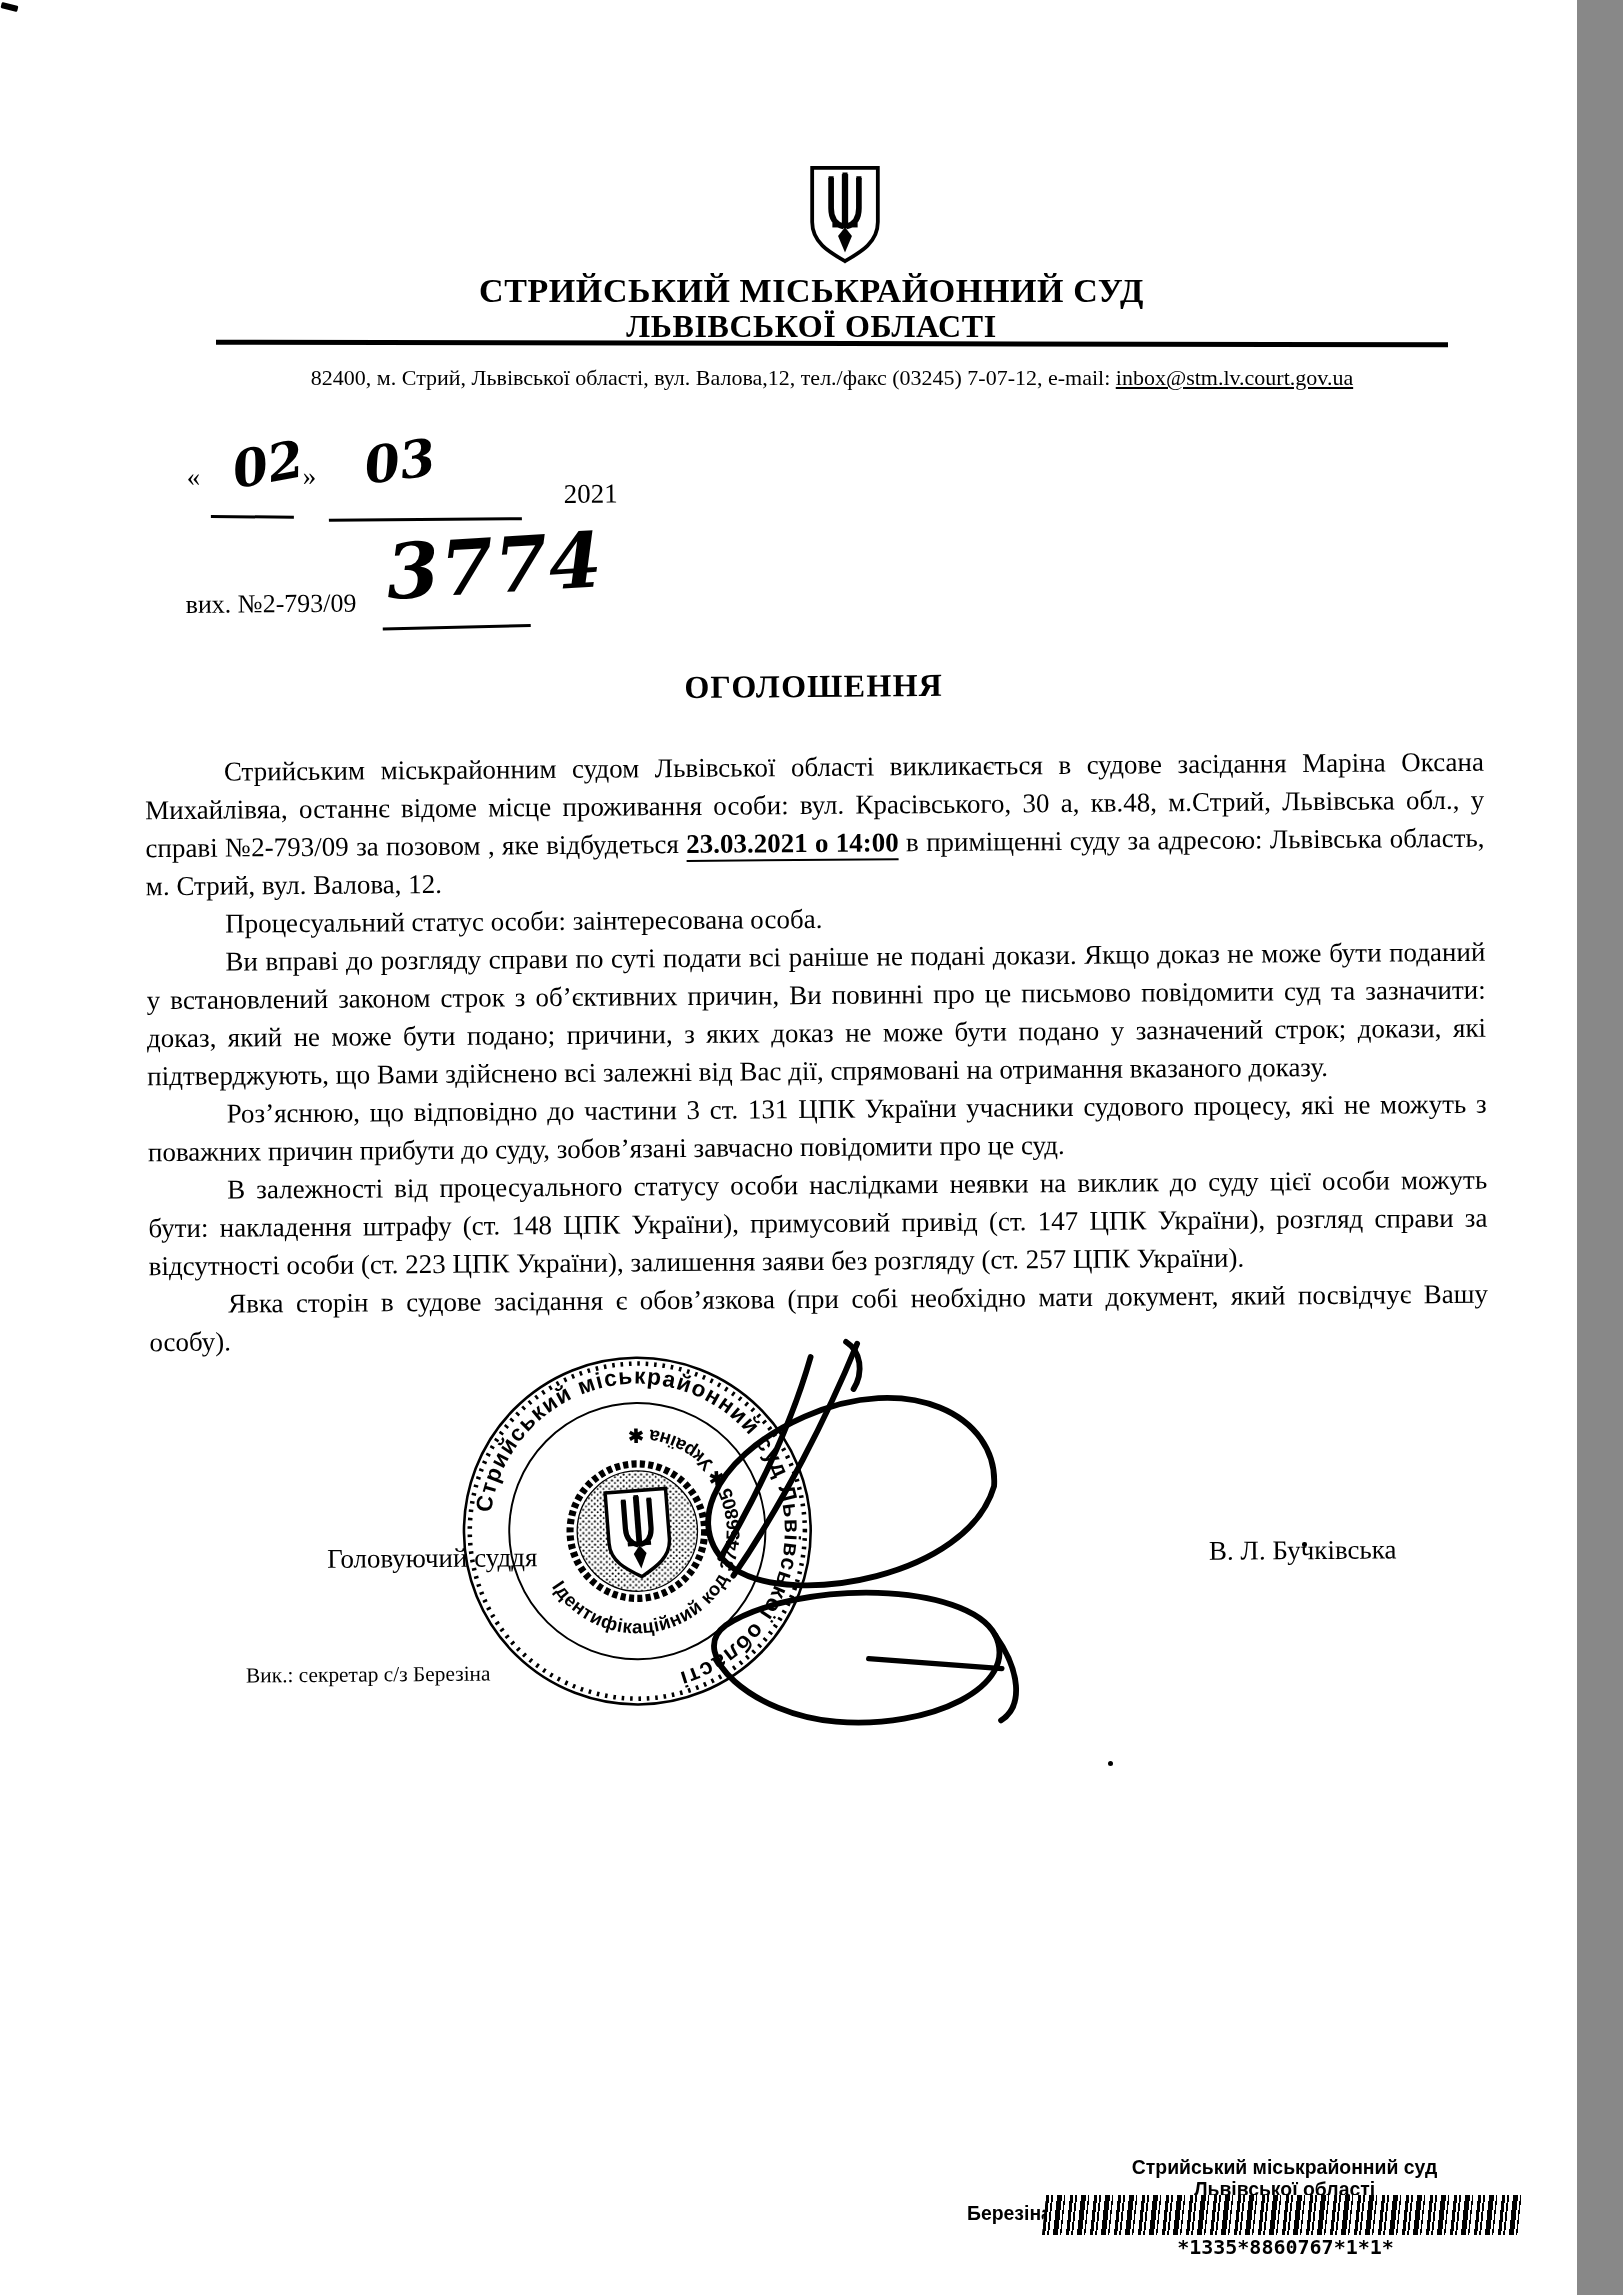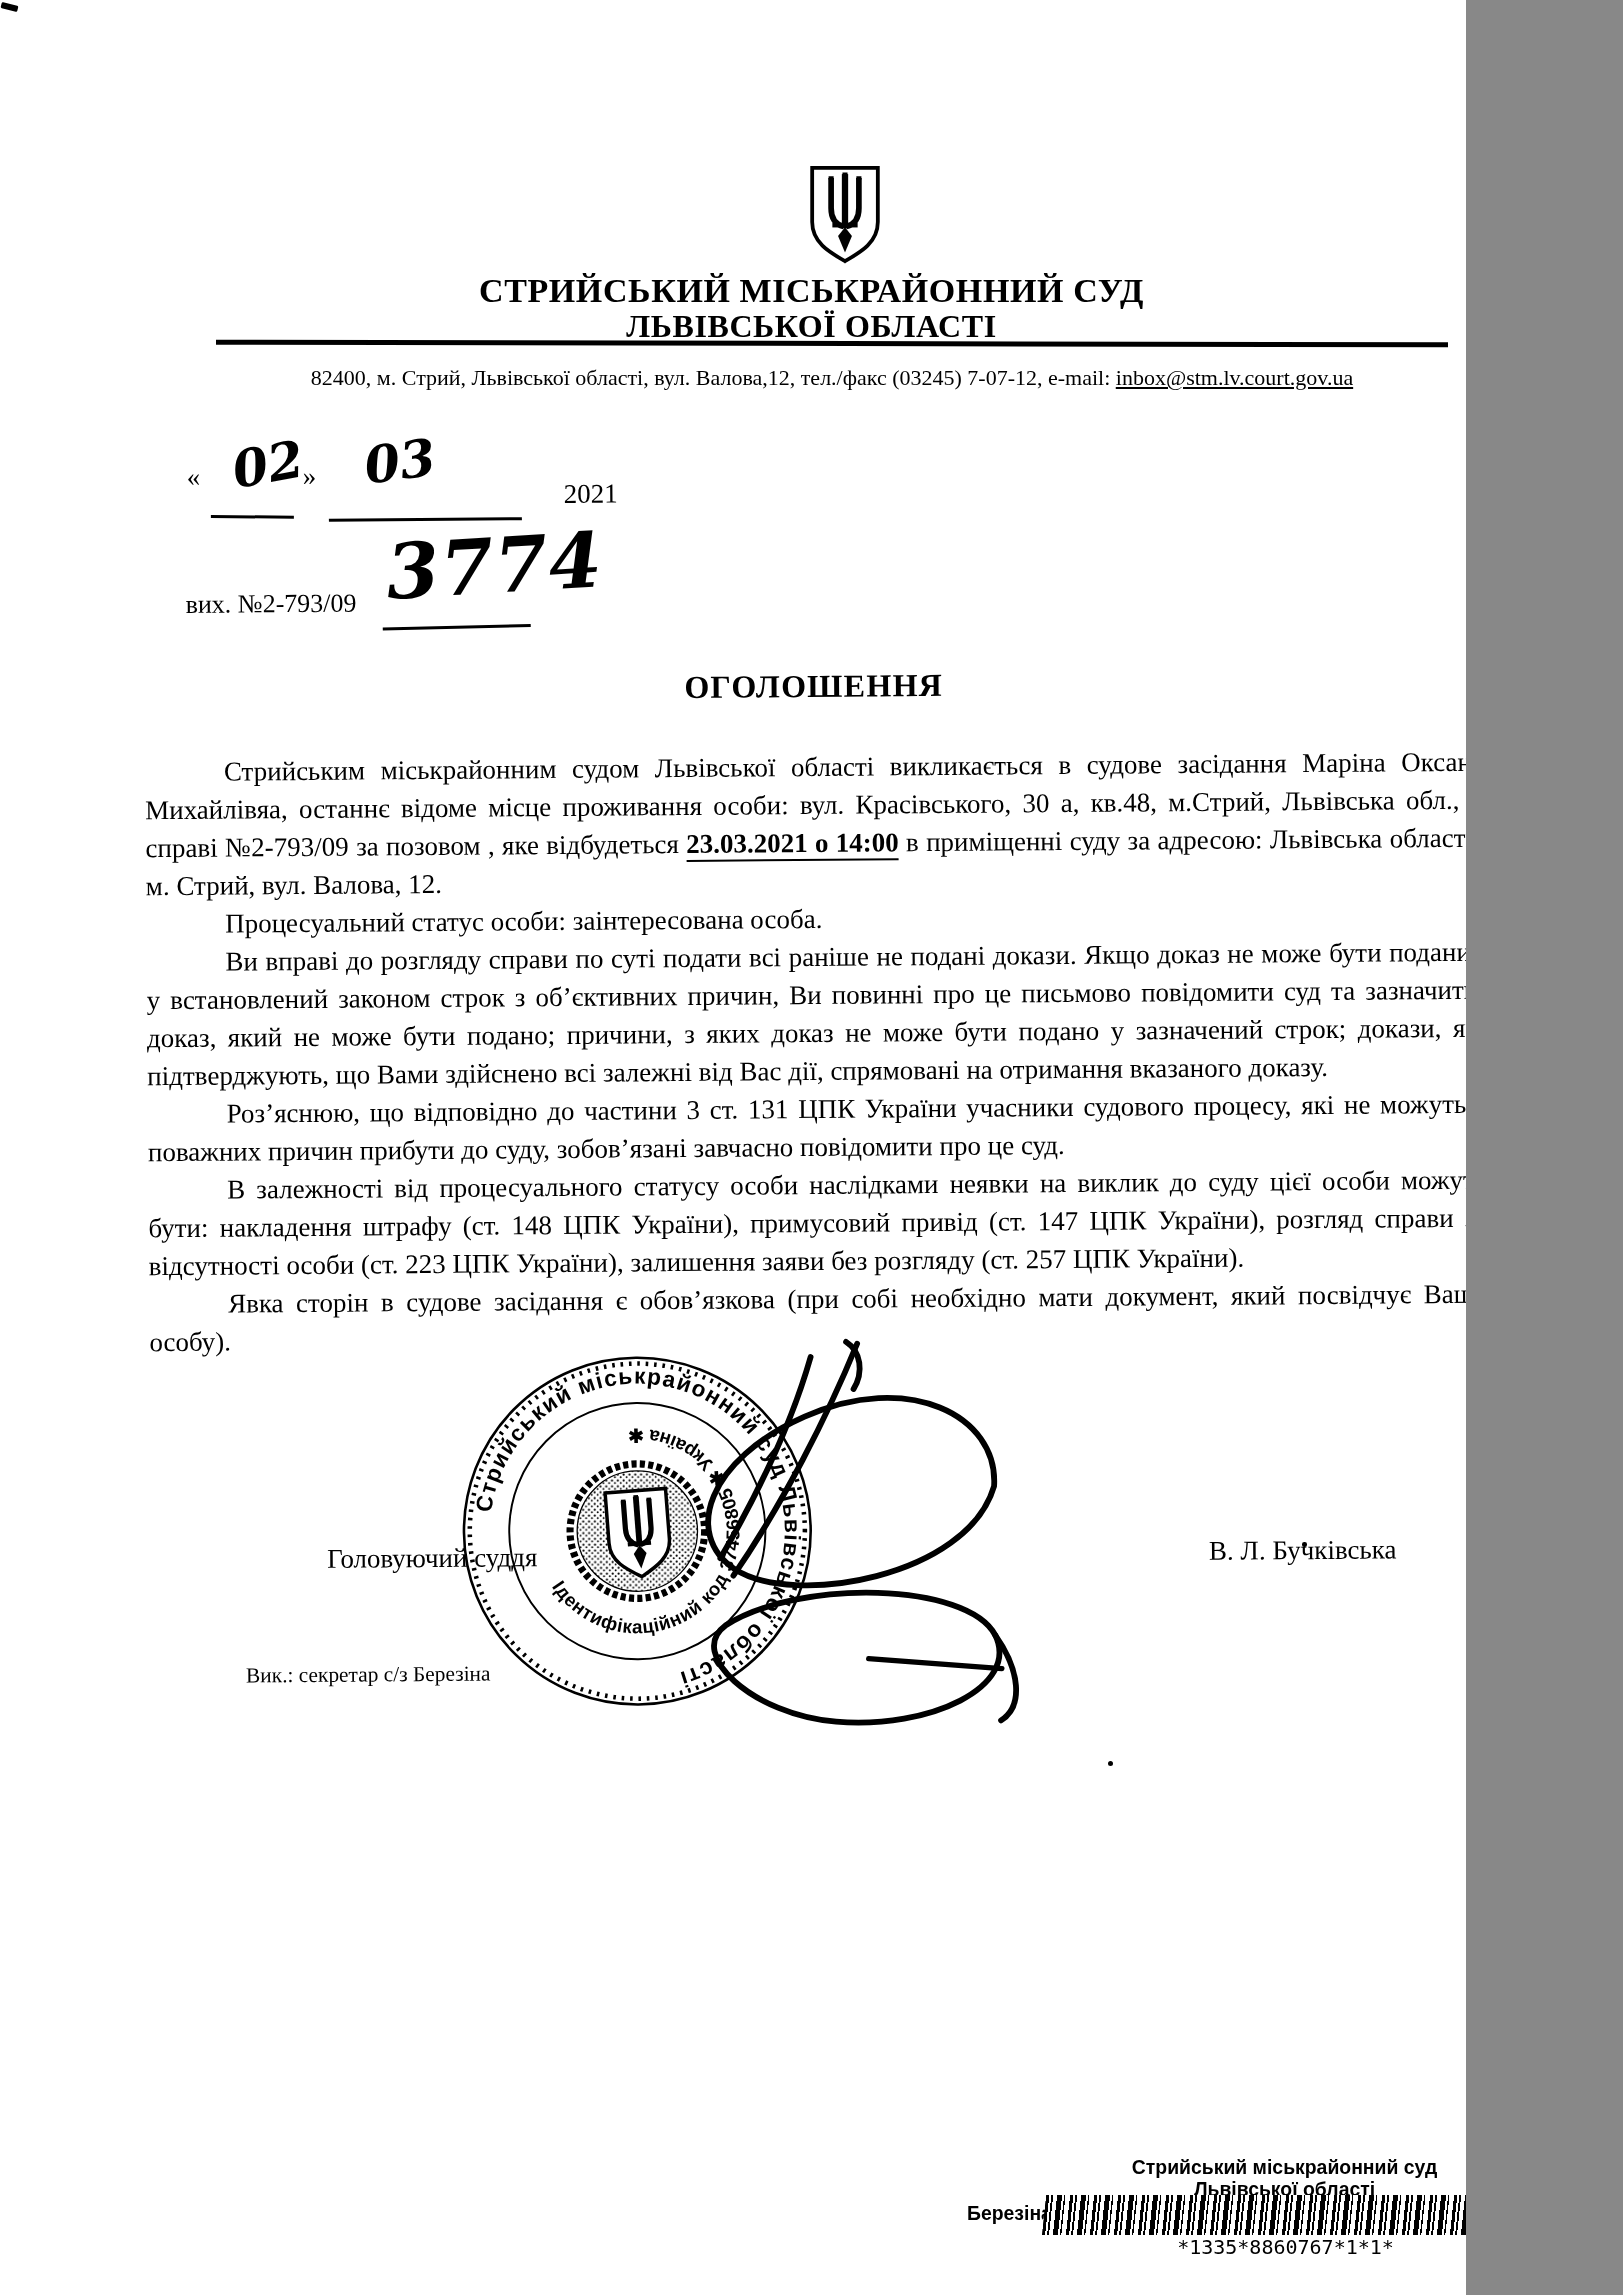--- a/index.html
+++ b/index.html
@@ -1,16 +1,16 @@
 <!DOCTYPE html>
 <html style="font-size:10.4px"><head>
 <meta charset="utf-8">
 <style>
   html,body{margin:0;padding:0;background:#888;}
-  #page{position:relative;width:1466px;height:2295px;background:#ffffff;color:#000;
+  #page{position:relative;width:1577px;height:2295px;background:#ffffff;color:#000;
         font-family:"Liberation Serif",serif;overflow:hidden;}
   .abs{position:absolute;}
 
   
   #header{position:absolute;top:0;left:0;width:1623px;text-align:center;}
   #emblem{position:absolute;left:807px;top:164px;width:76px;height:101px;}
   .court-l1{position:absolute;top:272px;left:0;width:1623px;text-align:center;
             font-size:34px;font-weight:bold;letter-spacing:0.6px;}
   .court-l2{position:absolute;top:308px;left:0;width:1623px;text-align:center;
             font-size:32px;font-weight:bold;letter-spacing:0.6px;}
@@ -62,21 +62,21 @@
   .foot-sm{position:absolute;font-family:"Liberation Sans",sans-serif;font-weight:bold;font-size:19.4px;}
   #foot-l1{left:1101px;top:2156px;width:367px;text-align:center;}
   #foot-l2{left:1101px;top:2178px;width:367px;text-align:center;}
   #foot-clerk{left:967px;top:2202px;}
   #barcode{position:absolute;left:1044px;top:2195px;width:478px;height:40px;
     background:repeating-linear-gradient(90deg,
       #000 0 3.2px,#fff 3.2px 5.2px,#000 5.2px 7.1px,#fff 7.1px 11px,
       #000 11px 16px,#fff 16px 18px,#000 18px 19.4px,#fff 19.4px 24px);
     transform:skewX(-6deg);}
   #barcode-text{left:1127px;top:2235px;width:317px;text-align:center;
-    font-family:"DejaVu Sans Mono",monospace;font-weight:normal;font-size:20px;letter-spacing:0;}
+    font-family:"DejaVu Sans Mono",monospace;font-weight:bold;font-size:20px;letter-spacing:0;}
 </style>
 </head>
 <body>
 
 <div id="page">
 
   <div id="header">
     <svg id="emblem" viewBox="0 0 120 160">
       <g id="tryzub">
         <path d="M8,6 H112 V92 C112,124 86,139 60,154 C34,139 8,124 8,92 Z" fill="#fff" stroke="#000" stroke-width="6"></path>

